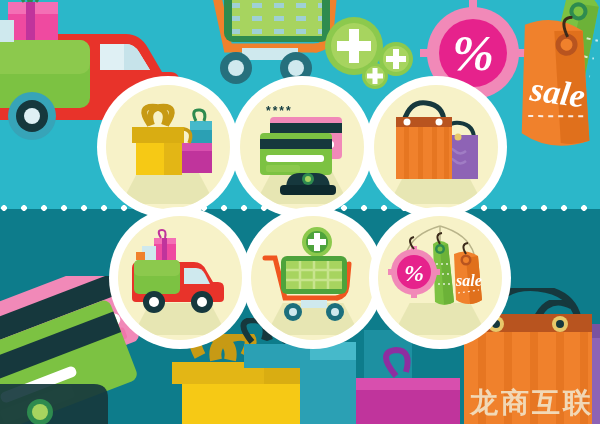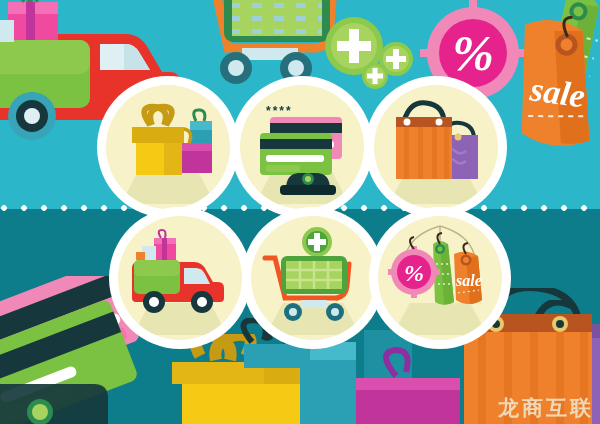--- a/index.html
+++ b/index.html
@@ -20,21 +20,21 @@
         box-shadow:0 0 0 9px #ffffff;}
   .circ .inner{position:absolute;inset:0;border-radius:50%;overflow:hidden;}
   .shadowfan{position:absolute;left:12%;bottom:4%;width:76%;height:26%;
              background:#e2e2ac;clip-path:polygon(18% 0,82% 0,100% 100%,0 100%);opacity:.75;}
 
   .sh{position:absolute;} 
 
   
   .stars{position:absolute;font-size:12px;letter-spacing:2px;color:#123b3f;font-weight:bold;line-height:1;}
   .wm{position:absolute;right:6px;bottom:2px;color:#f2e9d0;opacity:.85;
-      font-family:"DejaVu Sans",sans-serif;font-size:21px;letter-spacing:3px;font-weight:bold;}
+      font-family:"DejaVu Sans",sans-serif;font-size:28px;letter-spacing:3px;font-weight:bold;}
 </style>
 </head>
 <body>
 
 <div id="stage">
 
   <div class="half-top"></div>
   <div class="half-bottom"></div>
 
   <svg class="sh" style="left:-16px;top:-6px;" width="210" height="170" viewBox="0 0 210 170">

